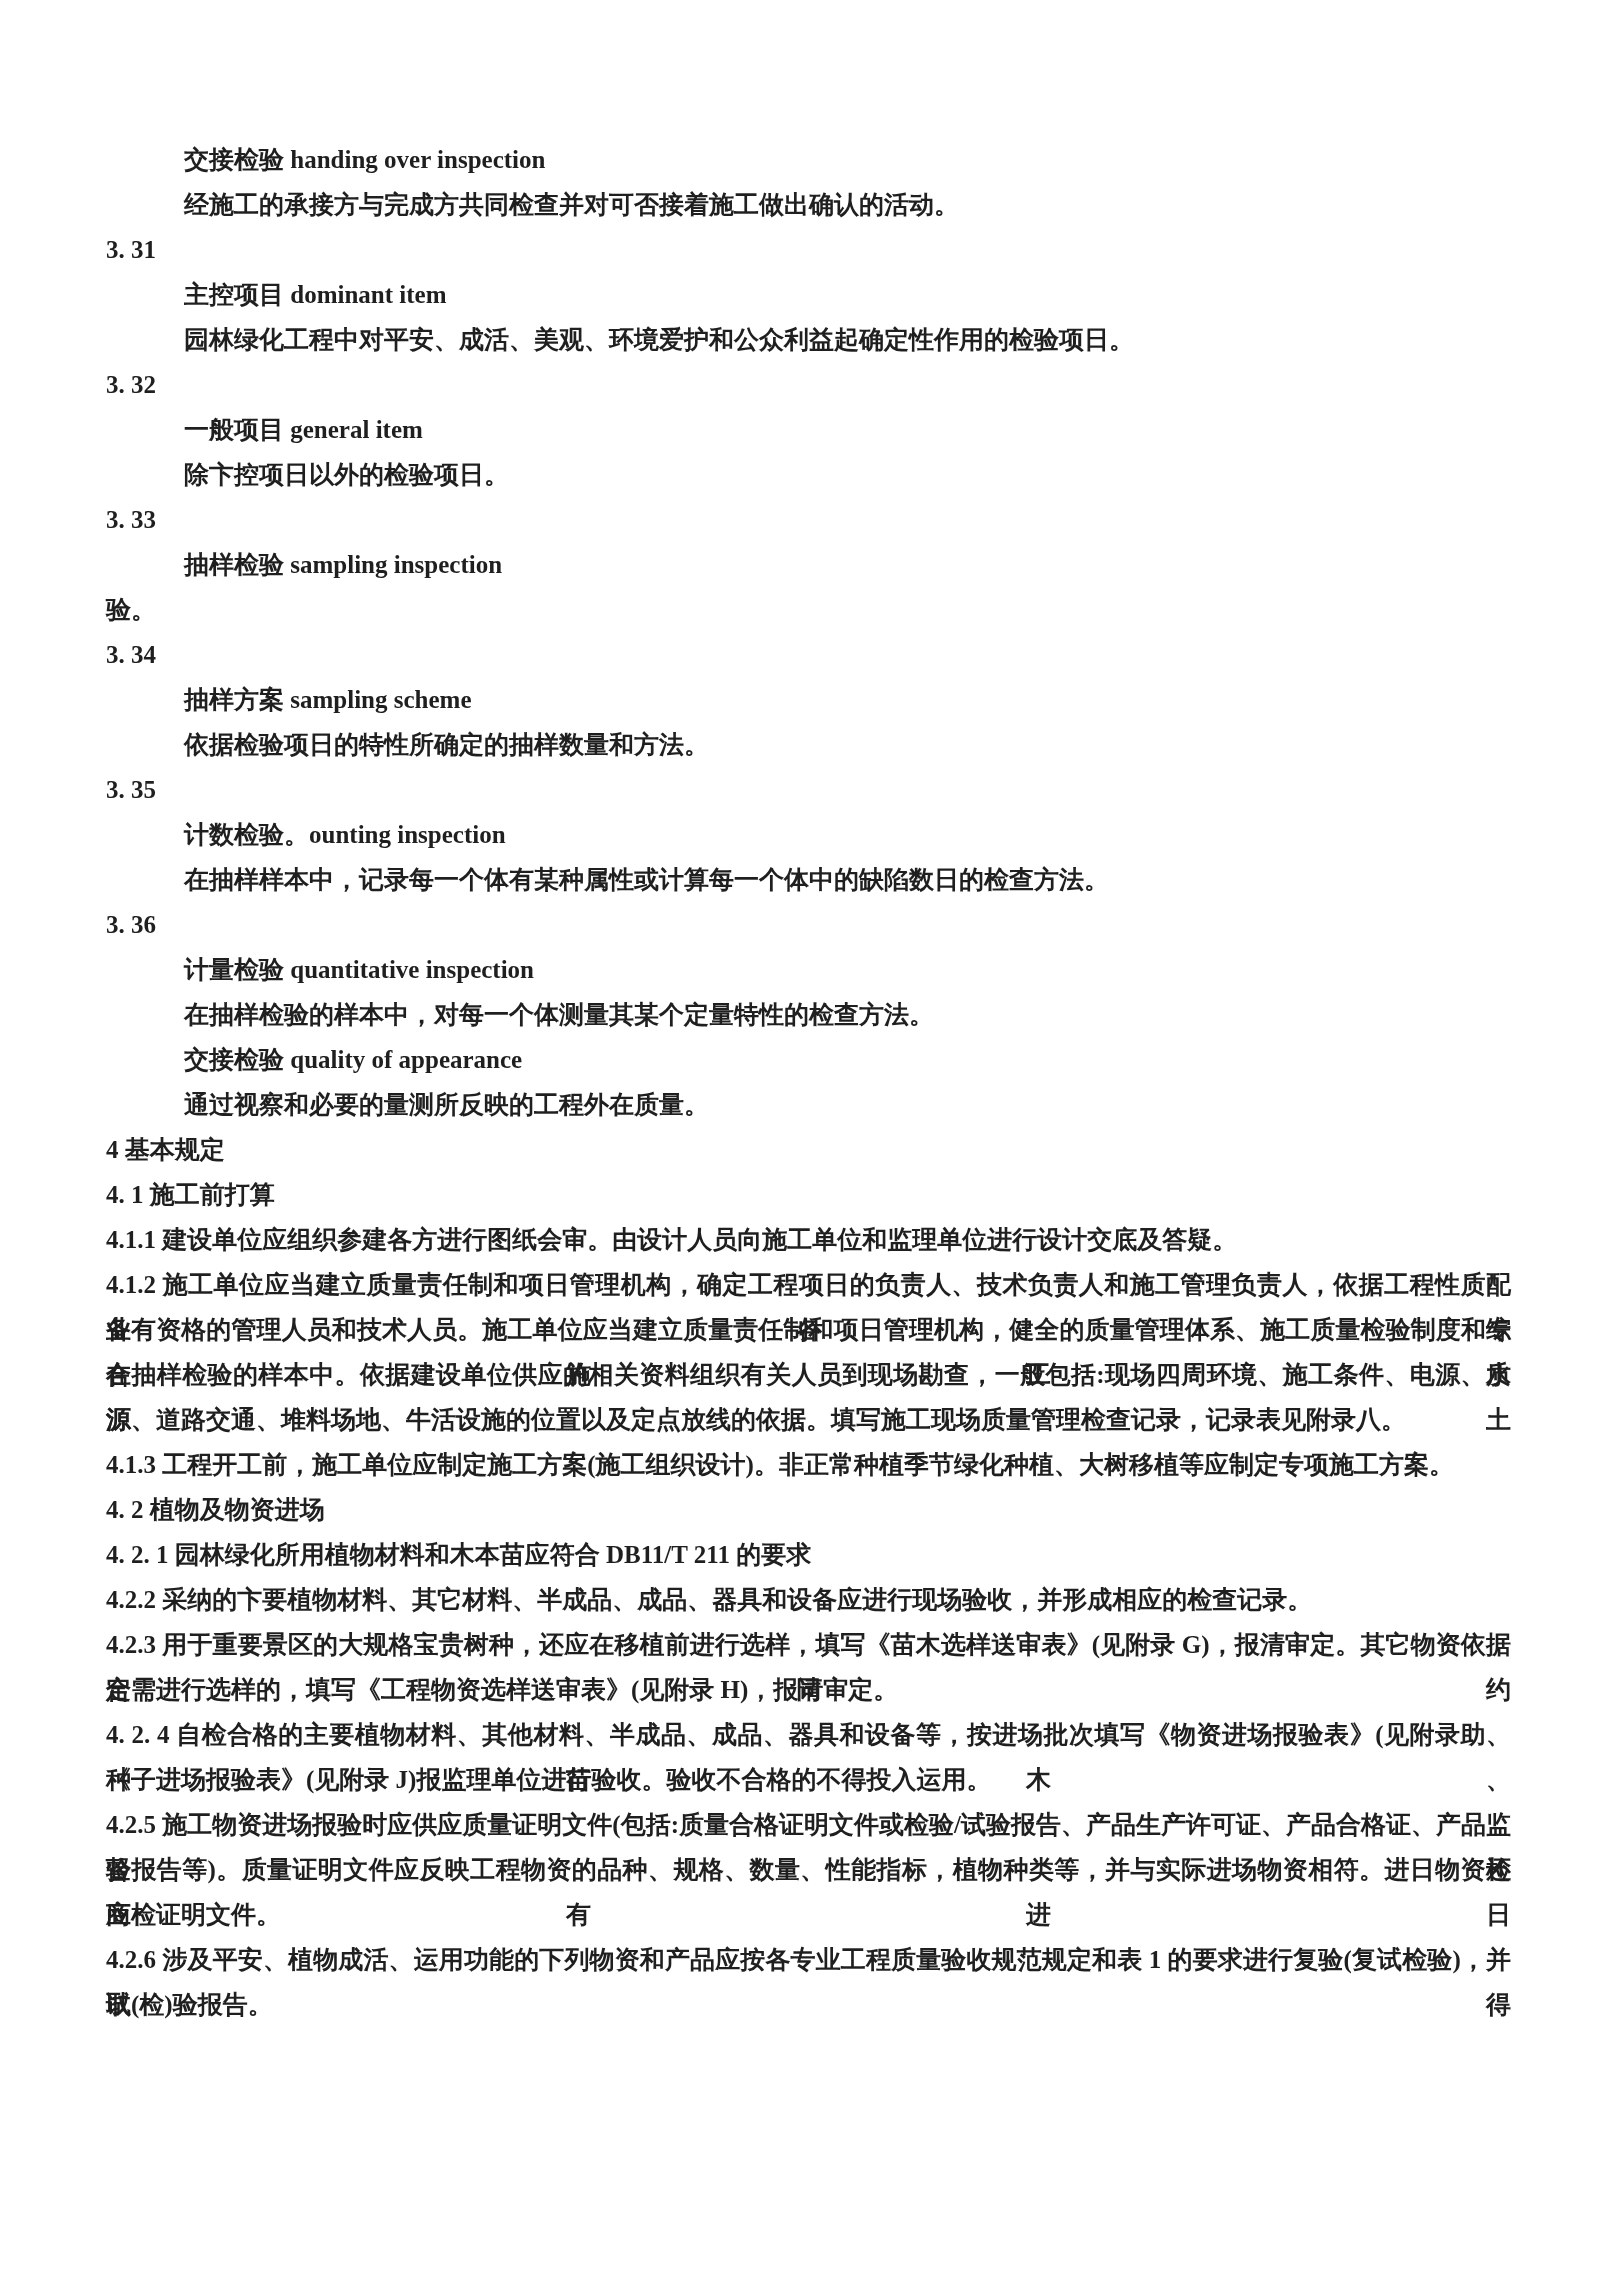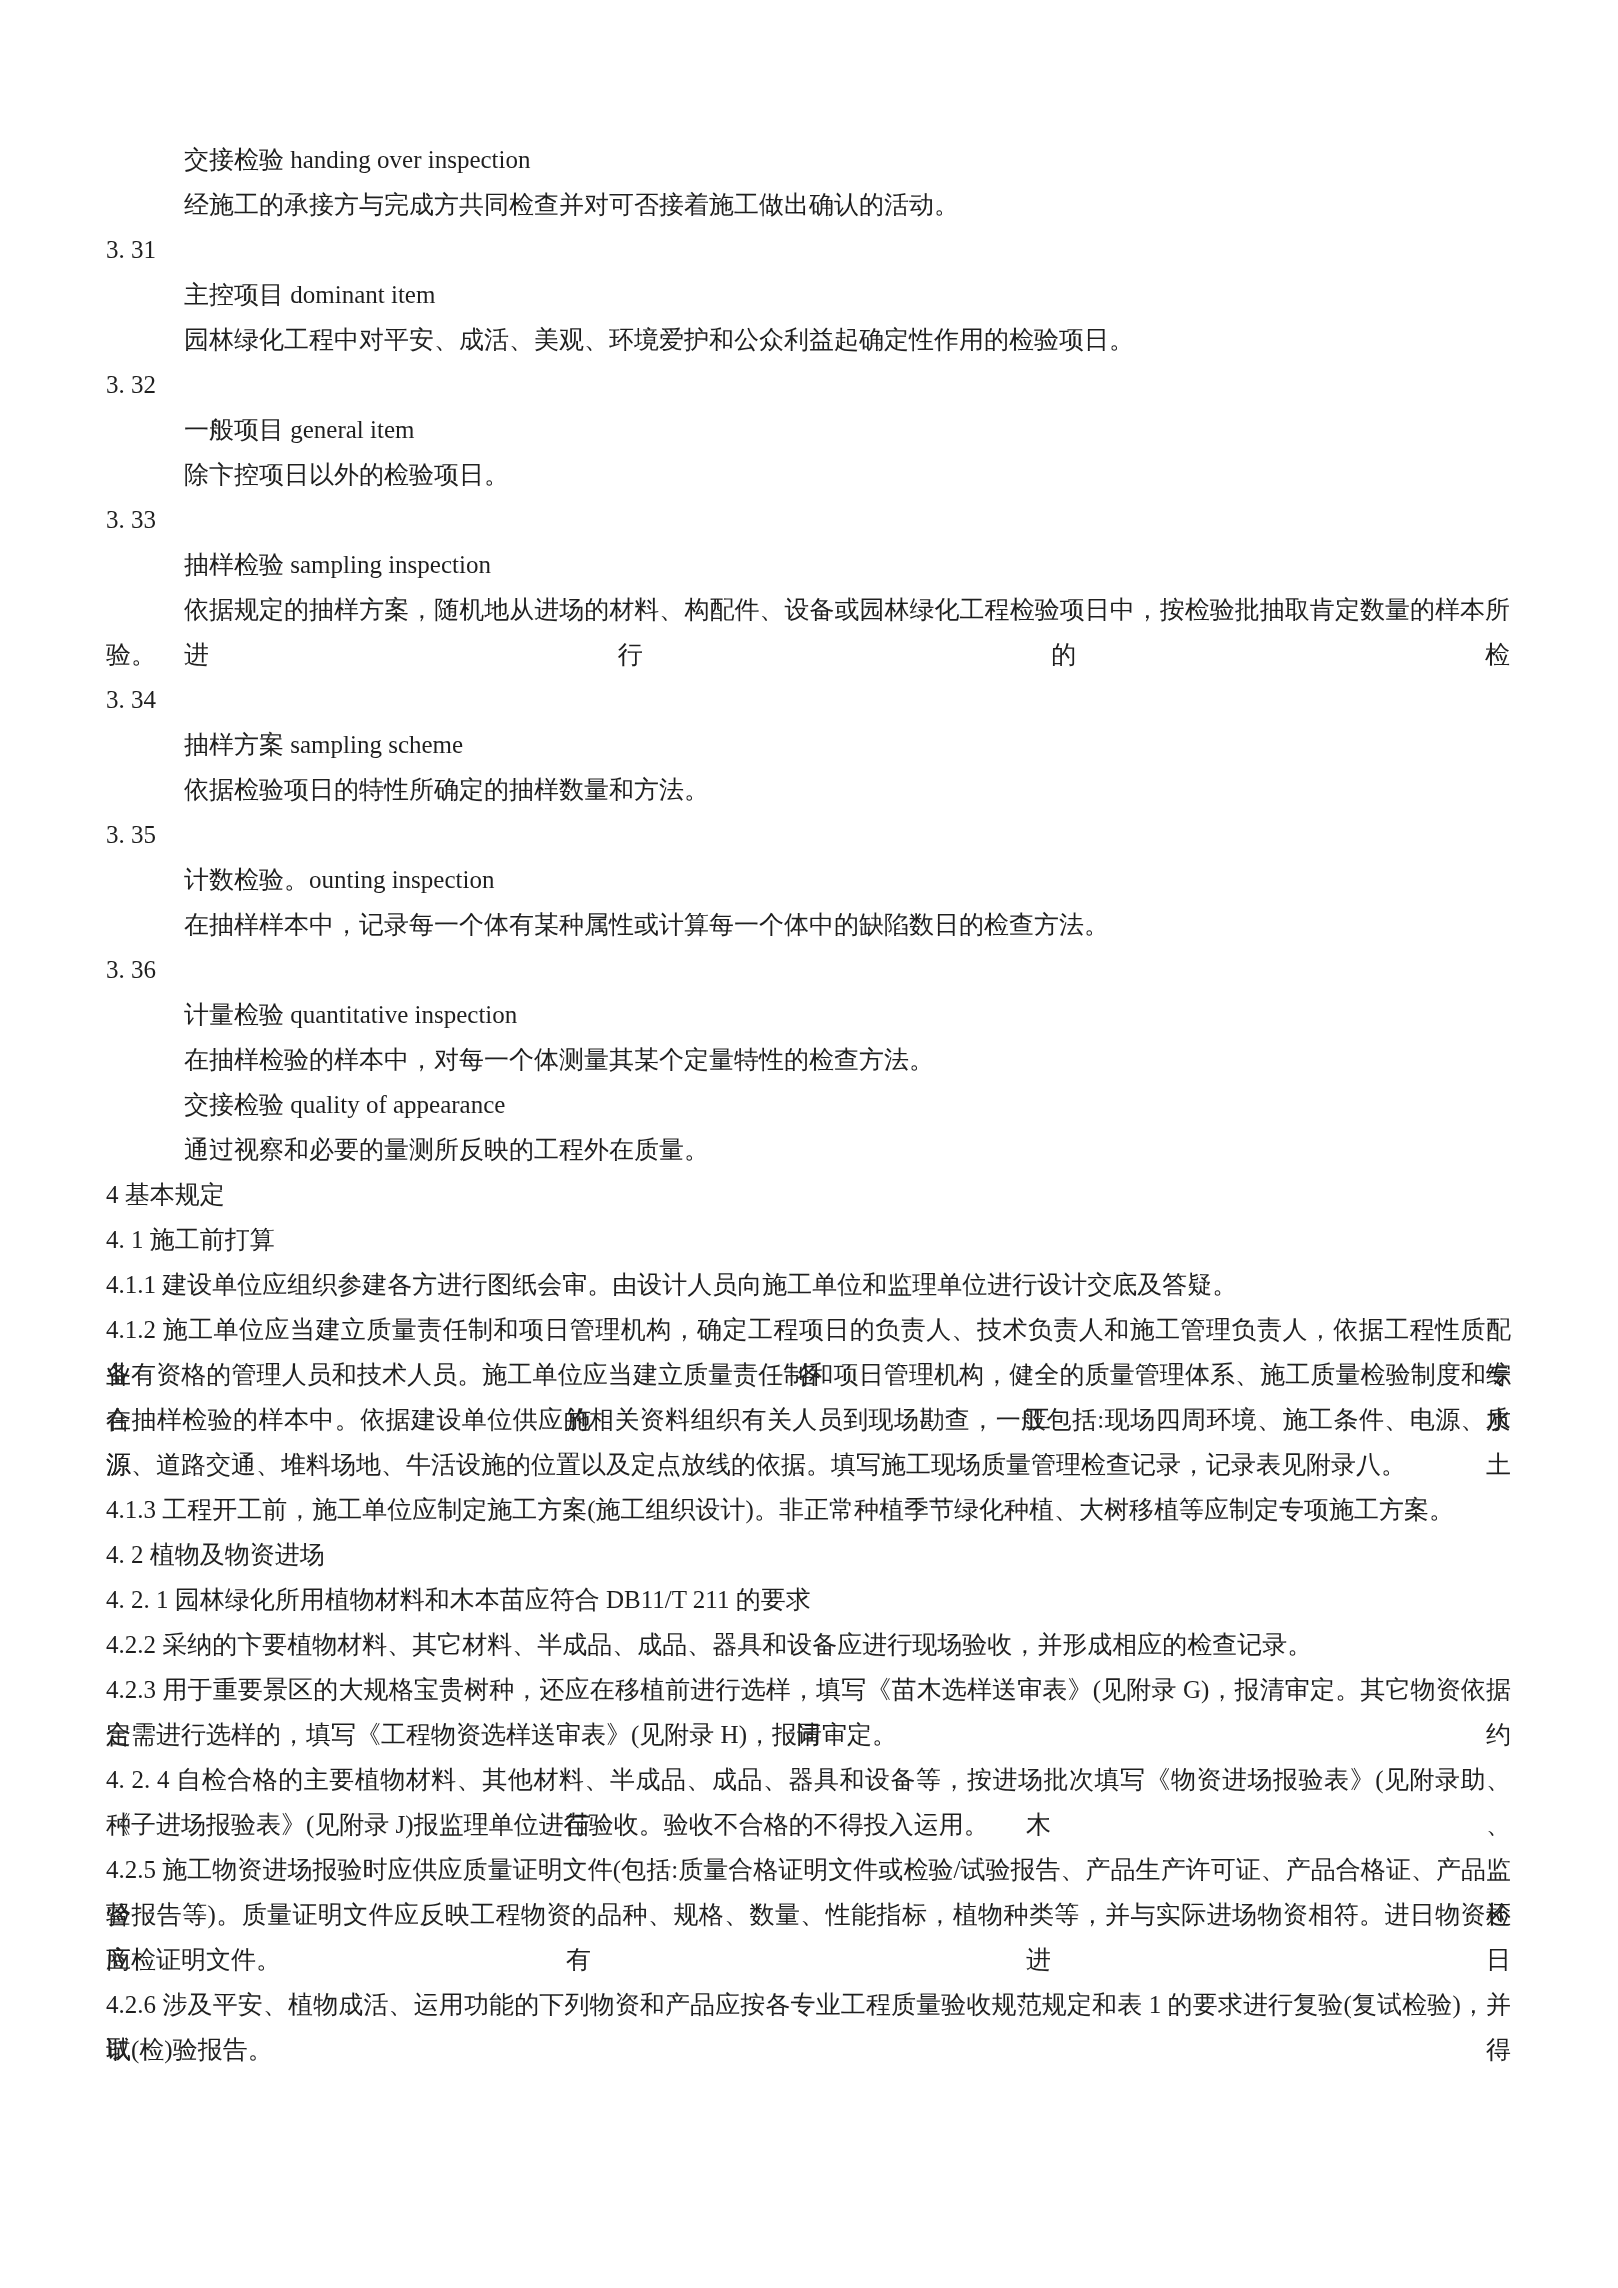--- a/index.html
+++ b/index.html
@@ -13,20 +13,21 @@
     height: 2289px;
     background: #ffffff;
     margin: 0 auto;
     overflow: hidden;
   }
   .doc-body {
     position: absolute;
     top: 137px;
     left: 106px;
     width: 1405px;
+    font-weight: bold;
   }
   .line {
     font-family: "Liberation Serif", "DejaVu Serif", serif;
     font-size: 25px;
     line-height: 45px;
     height: 45px;
     color: #1f1f1f;
     white-space: pre;
     overflow: visible;
   }
@@ -52,21 +53,20 @@
       <div class="line indent">交接检验 handing over inspection</div>
       <div class="line indent">经施工的承接方与完成方共同检查并对可否接着施工做出确认的活动。</div>
       <div class="line">3. 31</div>
       <div class="line indent">主控项目 dominant item</div>
       <div class="line indent">园林绿化工程中对平安、成活、美观、环境爱护和公众利益起确定性作用的检验项日。</div>
       <div class="line">3. 32</div>
       <div class="line indent">一般项目 general item</div>
       <div class="line indent">除卞控项日以外的检验项日。</div>
       <div class="line">3. 33</div>
       <div class="line indent">抽样检验 sampling inspection</div>
-      <div class="line indent fill">依据规定的抽样方案，随机地从进场的材料、构配件、设备或园林绿化工程检验项日中，按检验批抽取肯定数量的样本所进行的检</div>
       <div class="line">验。</div>
       <div class="line">3. 34</div>
       <div class="line indent">抽样方案 sampling scheme</div>
       <div class="line indent">依据检验项日的特性所确定的抽样数量和方法。</div>
       <div class="line">3. 35</div>
       <div class="line indent">计数检验。ounting inspection</div>
       <div class="line indent">在抽样样本中，记录每一个体有某种属性或计算每一个体中的缺陷数日的检查方法。</div>
       <div class="line">3. 36</div>
       <div class="line indent">计量检验 quantitative inspection</div>
       <div class="line indent">在抽样检验的样本中，对每一个体测量其某个定量特性的检查方法。</div>

